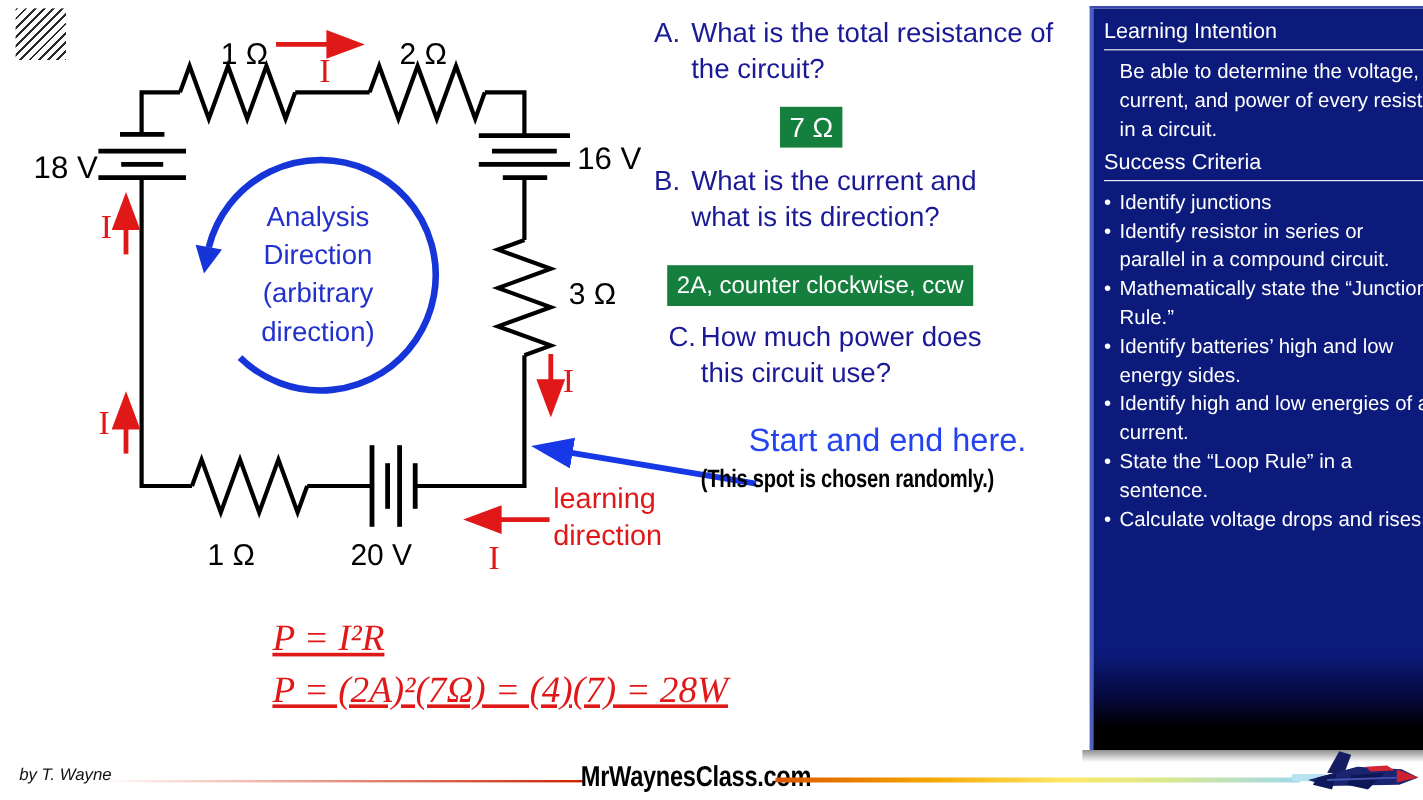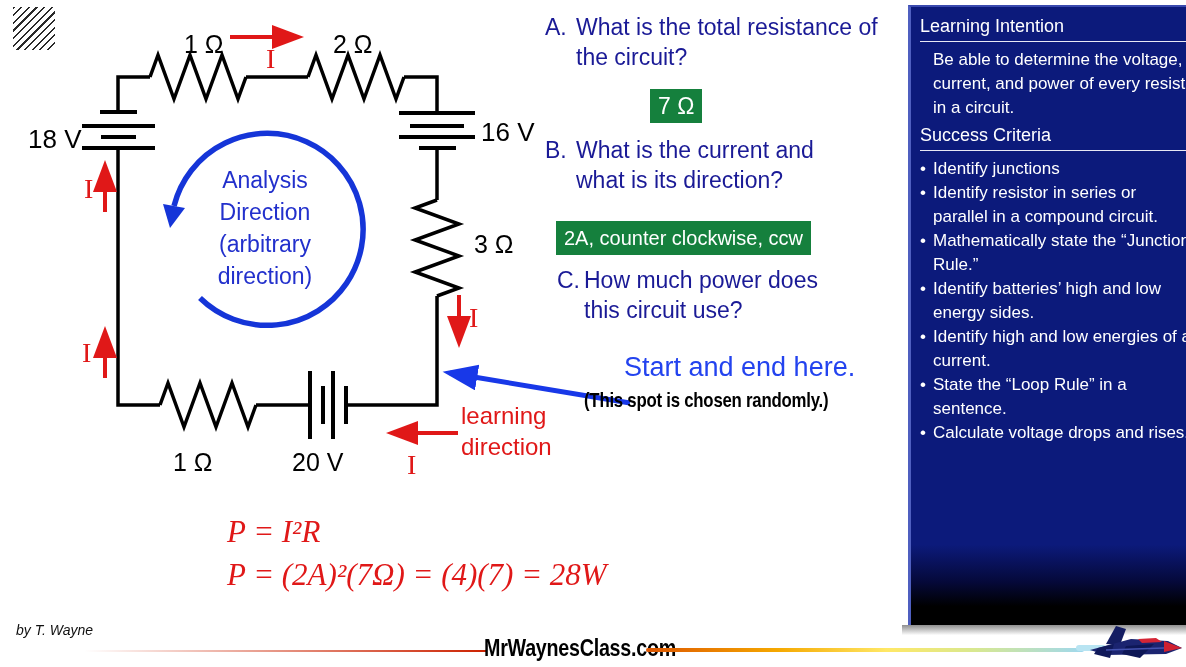--- a/index.html
+++ b/index.html
@@ -18,38 +18,38 @@
   .q-c .qtext{padding-left:27px;}
   .ansbox{position:absolute;background:#15803d;color:#fff;font-size:23px;line-height:26px;
           padding:4px 8px;white-space:nowrap;}
   .ans-7{left:650px;top:89px;}
   .ans-2a{left:556px;top:221px;font-size:20px;}
   .start-here{position:absolute;left:584px;top:352px;color:#2343ef;font-size:27px;white-space:nowrap;margin-left:40px;}
   .random-note{position:absolute;left:584px;top:388px;color:#000;font-size:21px;font-weight:bold;
                letter-spacing:-0.3px;transform:scaleX(0.8);transform-origin:left top;white-space:nowrap;}
   .assumed{position:absolute;left:461px;top:400px;color:#e01818;font-size:24px;line-height:31px;}
   .formula{position:absolute;color:#e01818;font-family:"Liberation Serif","DejaVu Serif",serif;
-           font-style:italic;font-size:31px;white-space:nowrap;}
+           font-style:italic;font-size:31px;white-space:nowrap;text-decoration:underline;}
   .formula1{left:227px;top:514px;}
   .formula2{left:227px;top:557px;}
   
   .panel{position:absolute;left:908px;top:5px;width:356px;height:620px;box-sizing:border-box;
          background:linear-gradient(#0c1a7b 0%,#0c1a7b 87%,#05093a 93%,#000 97%);
          border-left:3px solid #4f5fc0;border-top:2px solid #3a4aae;border-right:1px solid #2a3a9a;
          color:#fff;padding:8px 8px 0 9px;}
   .panel .ptitle{font-size:18px;line-height:22px;}
   .panel .phr{height:0;border-bottom:1.6px solid #e8e8f4;margin:4px 0 6px 0;}
   .panel .pintent{font-size:17px;line-height:24px;width:268px;padding-left:13px;margin-bottom:4px;}
   .panel ul{margin:1px 0 0 0;padding:0;list-style:none;}
   .panel li{position:relative;font-size:17px;line-height:24px;width:262px;padding-left:13px;}
   .panel li::before{content:"\2022";position:absolute;left:0;top:0;}
   .panel-shadow{position:absolute;left:902px;top:625px;width:284px;height:12px;
                 background:linear-gradient(#8f8f8f,#ffffff 85%);}
   
-  .credit{position:absolute;left:16px;top:622px;font-size:14px;font-style:italic;color:#111;}
+  .credit{position:absolute;left:16px;top:637px;font-size:14px;font-style:italic;color:#111;}
   .site{position:absolute;left:484px;top:634px;font-size:24px;font-weight:bold;color:#000;
         letter-spacing:-0.3px;transform:scaleX(0.82);transform-origin:left top;white-space:nowrap;}
   .line-left{position:absolute;left:84px;top:650px;width:402px;height:2px;
              background:linear-gradient(90deg,rgba(230,120,80,0),#cc2200);}
   .line-right{position:absolute;left:646px;top:648px;width:438px;height:4px;border-radius:2px;
               background:linear-gradient(90deg,#dd5500,#f5a800 30%,#ffe866 55%,#d8e890 75%,#9fd8ee 100%);}
   svg.jet{position:absolute;left:1076px;top:624px;}
 </style>
 </head>
 <body>

